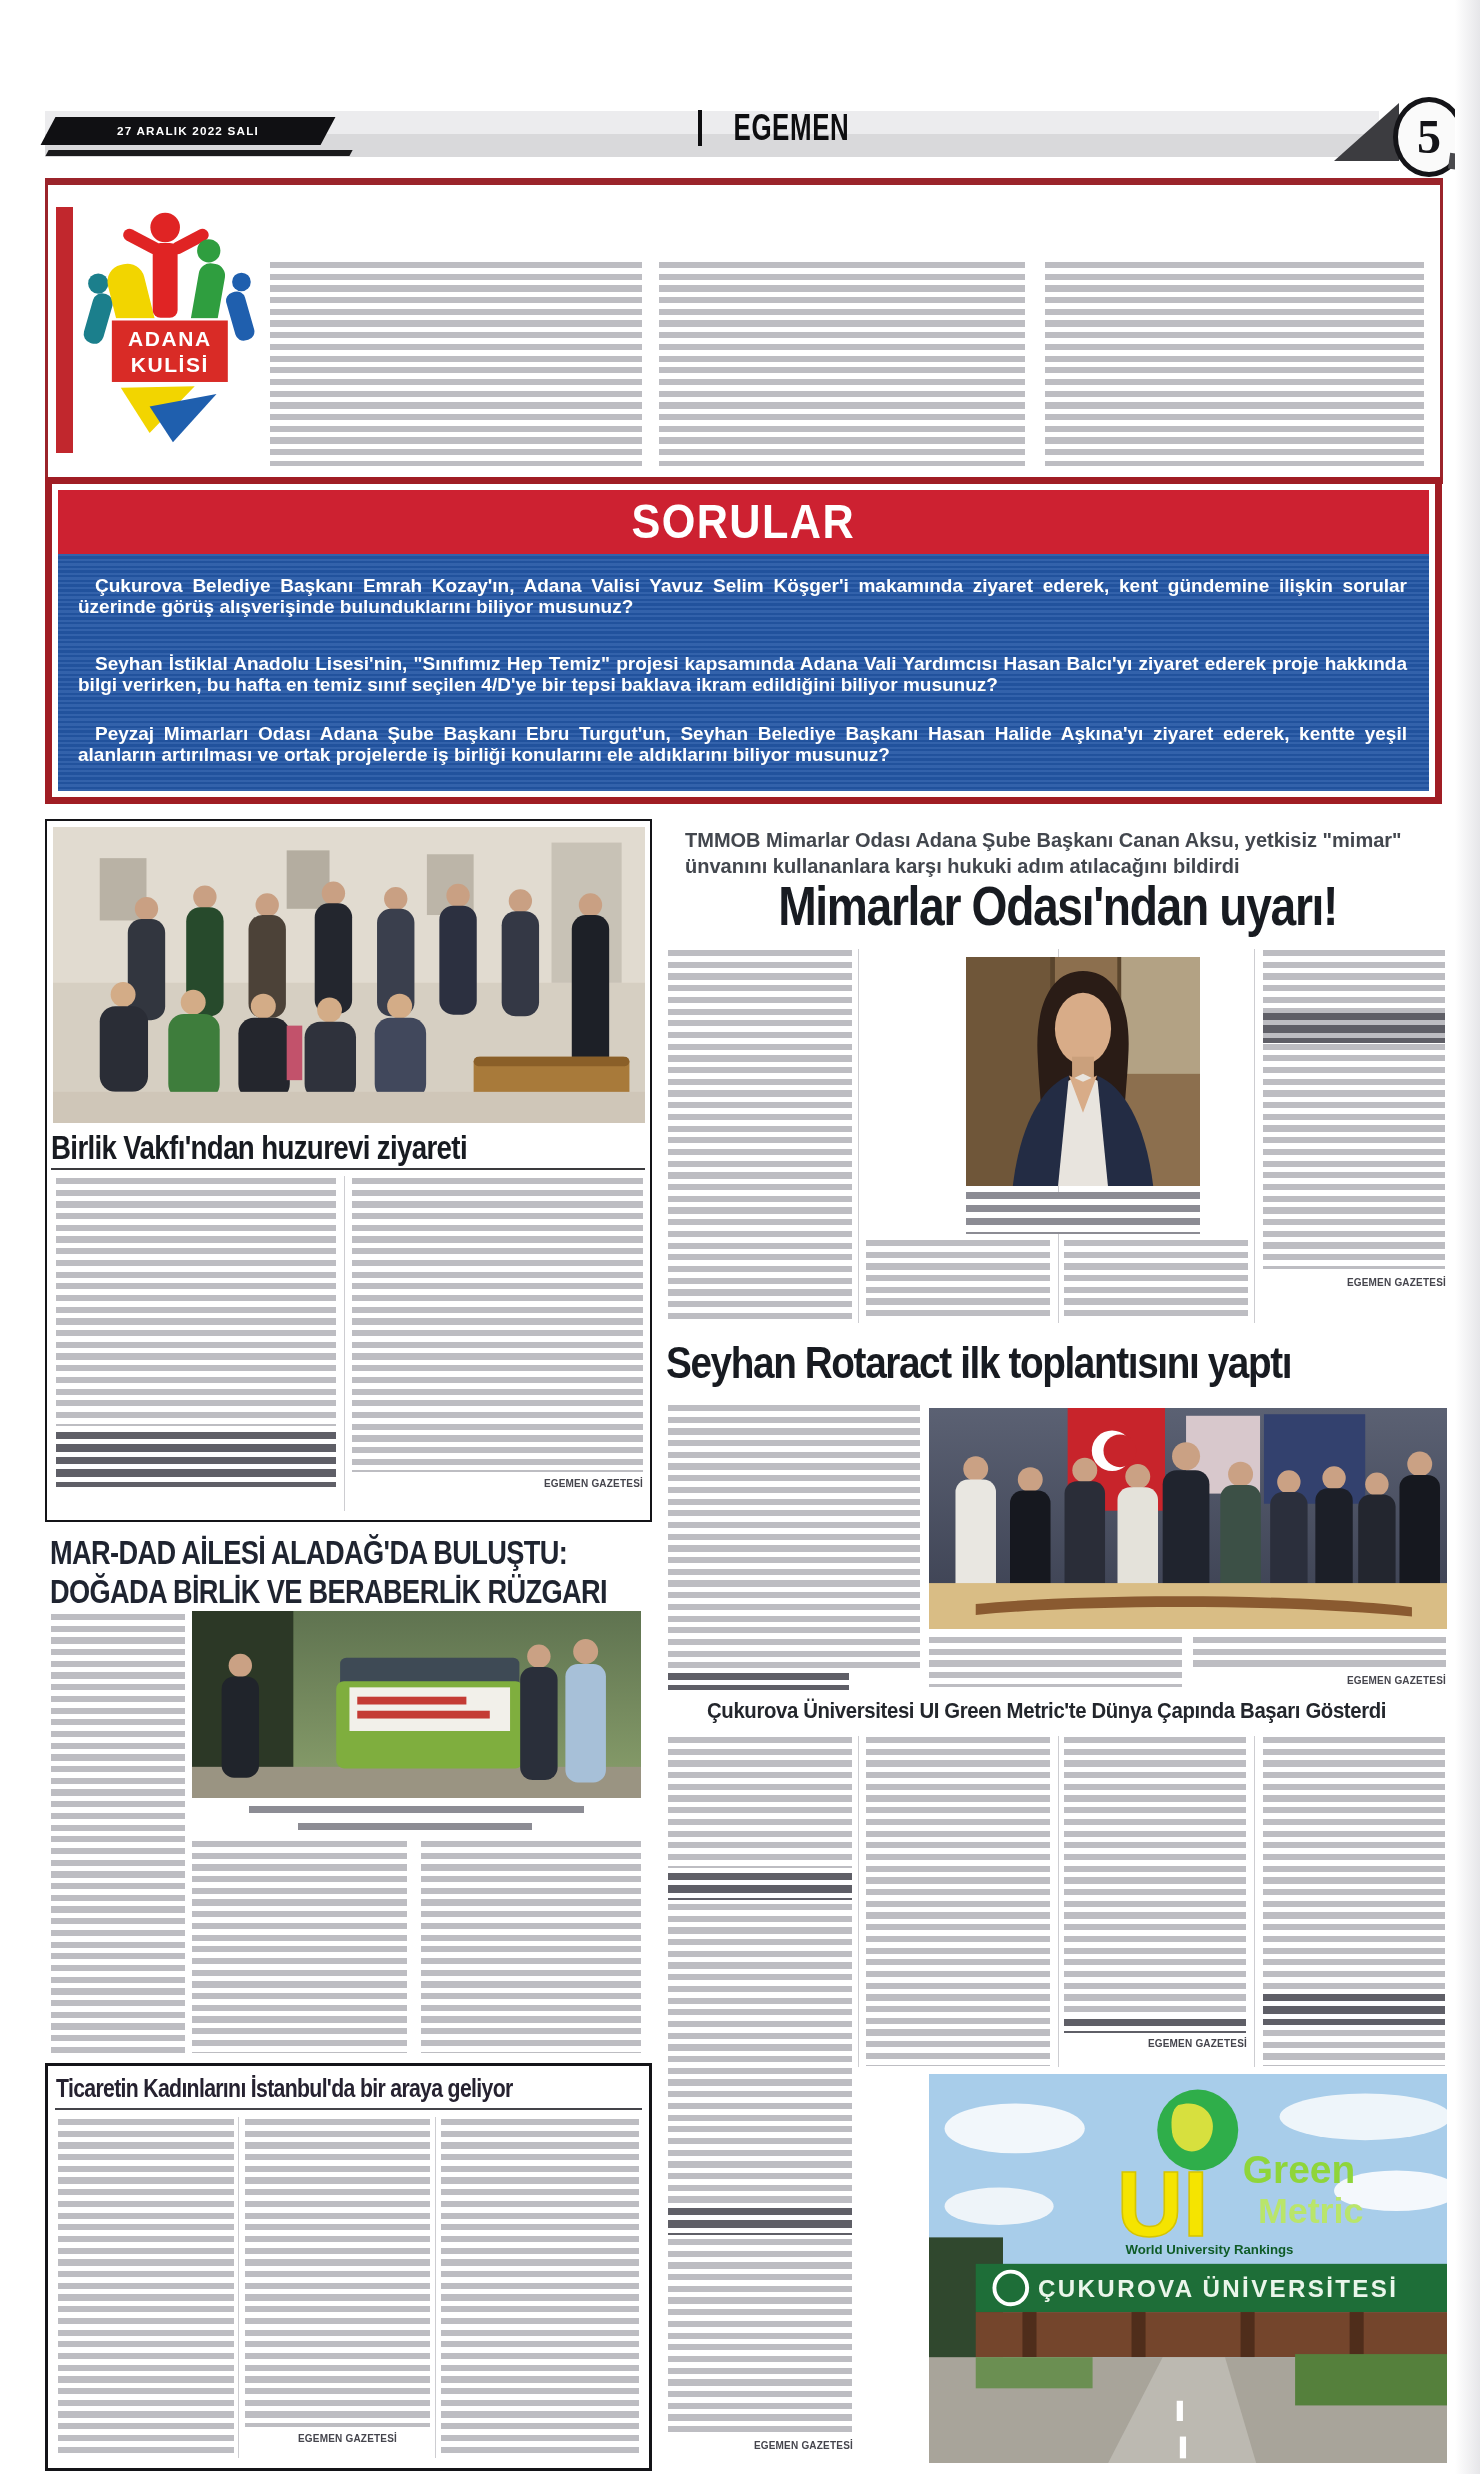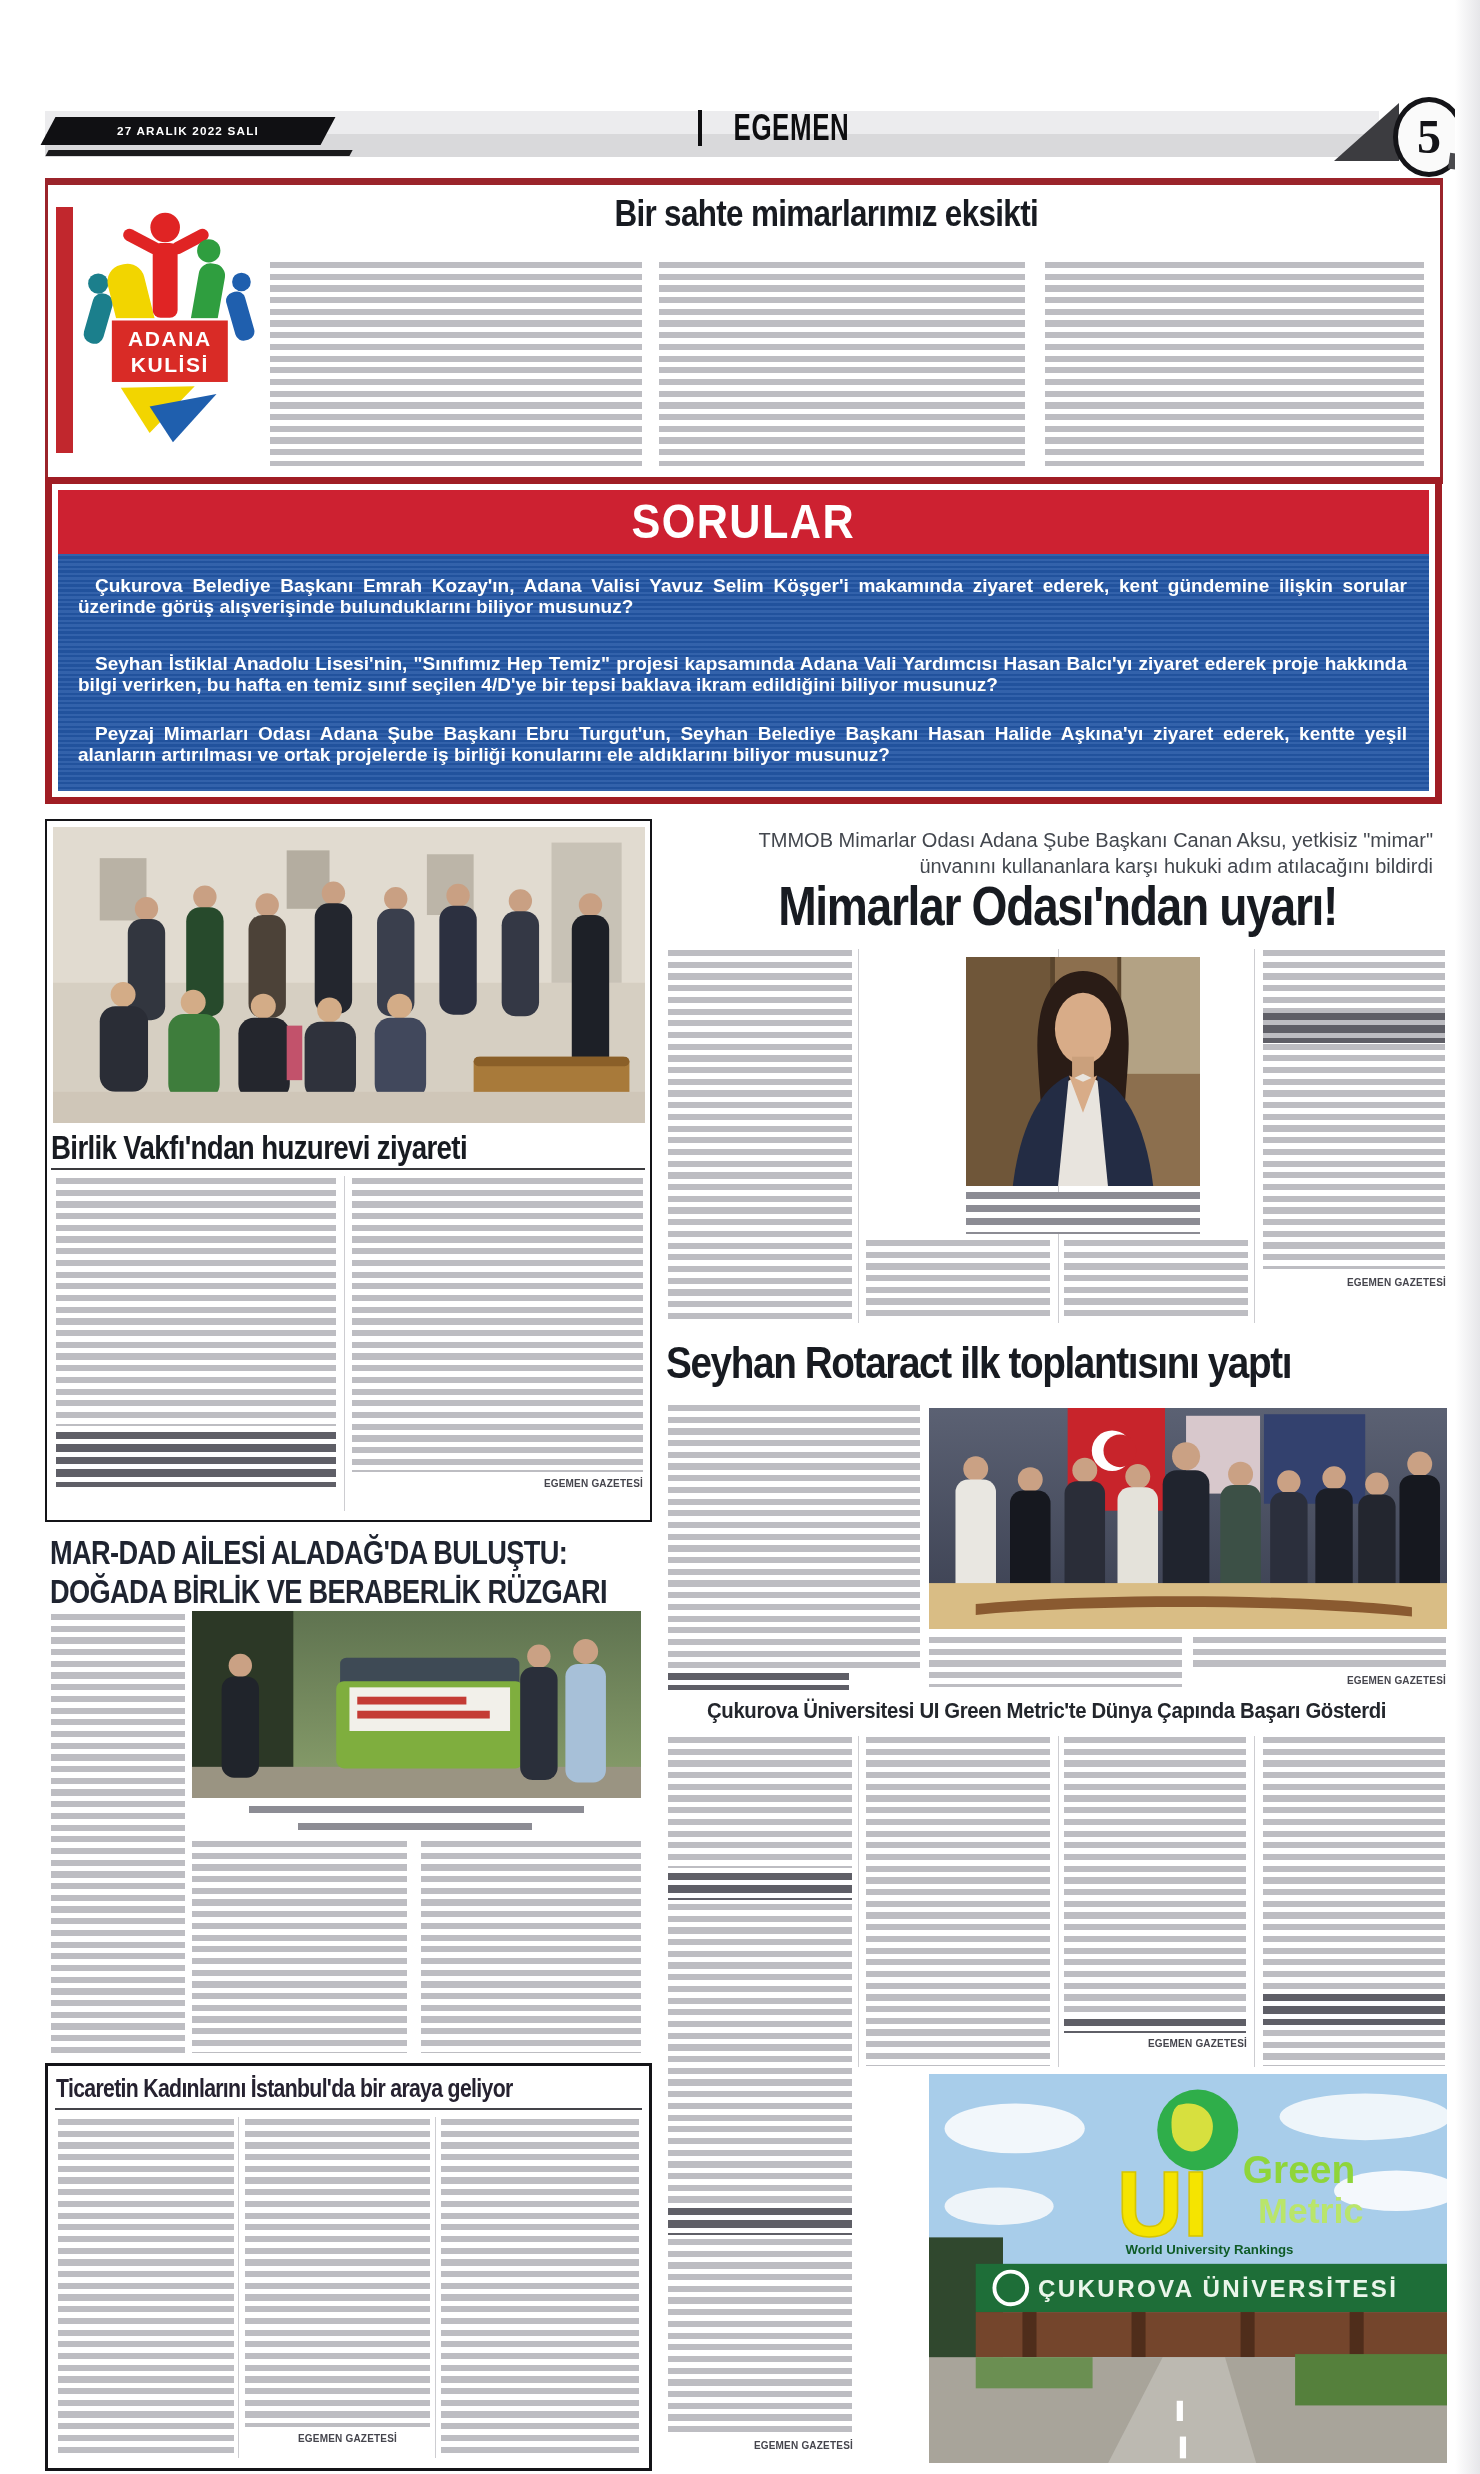--- a/index.html
+++ b/index.html
@@ -40,23 +40,20 @@
   <div class="abs" style="left:1334px;top:103px;width:65px;height:58px;background:#3c3c40;
               clip-path:polygon(100% 0,100% 100%,0 100%);"></div>
   <div class="abs" style="left:1393px;top:97px;width:62px;height:70px;border-radius:50%;border:5.5px solid #141418;
               background:#fafafa;text-align:center;">
     <span style="font-family:'Liberation Serif',serif;font-weight:bold;font-size:48px;line-height:69px;color:#141418;">5</span>
   </div>
   <div class="abs" style="left:1449px;top:154px;width:20px;height:15.6px;background:#4a4a4e;transform:rotate(8deg);"></div>
 
   <div class="abs" style="left:45px;top:178px;width:1392px;height:296px;border:3.1px solid #9b242b;border-top-width:7px;background:#fff;"></div>
 
-  <div class="abs" style="left:265px;top:193px;width:1122px;text-align:center;white-space:nowrap;">
-    <span class="hw hl" style="transform:scaleX(.85);font-size:37px;letter-spacing:-0.8px;">Bir sahte mimarlarımız eksikti</span>
-  </div>
 
   <div class="abs" style="left:56px;top:207px;width:17px;height:246px;background:#c1272d;"></div>
   <svg class="abs" style="left:78px;top:207px;" width="179" height="248" viewBox="0 0 230 318">
     <circle cx="26" cy="98" r="13" fill="#1b7f8c"></circle>
     <rect x="13" y="110" width="26" height="66" rx="12" fill="#1b7f8c" transform="rotate(16 26 143)"></rect>
     <rect x="46" y="72" width="48" height="112" rx="22" fill="#f2d500" transform="rotate(-14 70 128)"></rect>
     <circle cx="112" cy="26" r="19" fill="#e02424"></circle>
     <rect x="96" y="46" width="32" height="96" rx="10" fill="#e02424"></rect>
     <rect x="118" y="36" width="52" height="16" rx="8" fill="#e02424" transform="rotate(-28 144 44)"></rect>
     <rect x="56" y="36" width="52" height="16" rx="8" fill="#e02424" transform="rotate(28 82 44)"></rect>
@@ -135,21 +132,21 @@
     <span class="hw hl" style="transform:scaleX(.84);transform-origin:left center;font-size:33px;letter-spacing:-0.8px;">Birlik Vakfı'ndan huzurevi ziyareti</span>
   </div>
   <div class="abs" style="left:51px;top:1168px;width:594px;height:1.6px;background:#3a3a3e;"></div>
 
   <div class="vr" style="left:344px;top:1176px;height:335px;"></div>
   <div class="abs gk" style="left:56px;top:1178px;width:280px;height:248px;"></div>
   <div class="abs gkd" style="left:56px;top:1432px;width:280px;height:55px;"></div>
   <div class="abs gk" style="left:352px;top:1178px;width:291px;height:294px;"></div>
   <div class="credit" style="left:467px;top:1478px;width:176px;text-align:right;">EGEMEN GAZETESİ</div>
 
-  <div class="abs" style="left:685px;top:827px;width:748px;text-align:right;font-weight:normal;font-size:20px;
+  <div class="abs" style="left:685px;top:827px;width:748px;text-align:left;font-weight:bold;font-size:20px;
               line-height:26px;color:#43474e;filter:blur(0.4px);">TMMOB Mimarlar Odası Adana Şube Başkanı Canan Aksu, yetkisiz "mimar" ünvanını kullananlara karşı hukuki adım atılacağını bildirdi</div>
 
   <div class="abs" style="left:666px;top:874px;width:783px;text-align:center;white-space:nowrap;">
     <span class="hw hl" style="transform:scaleX(.84);font-size:55px;letter-spacing:-1.6px;">Mimarlar Odası'ndan uyarı!</span>
   </div>
 
   <div class="vr" style="left:858px;top:949px;height:374px;"></div>
   <div class="vr" style="left:1058px;top:949px;height:374px;"></div>
   <div class="vr" style="left:1254px;top:949px;height:374px;"></div>
 

